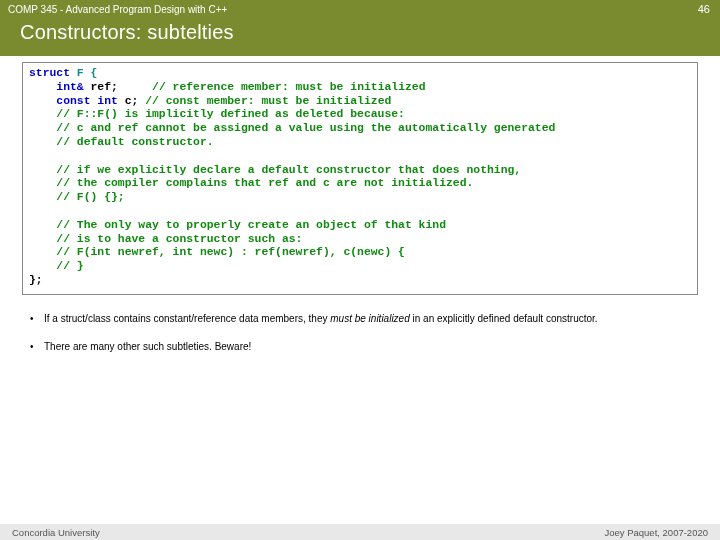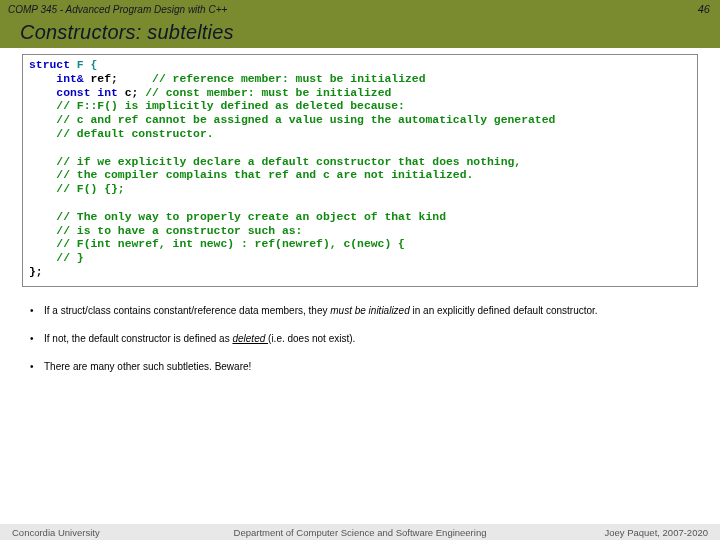--- a/index.html
+++ b/index.html
@@ -1,17 +1,17 @@
 <!DOCTYPE html>
 <html><head>
 <meta charset="utf-8">
 <style>
   * { margin:0; padding:0; box-sizing:border-box; }
   body { width:720px; height:540px; font-family:Arial,Helvetica,sans-serif; background:#fff; position:relative; overflow:hidden; }
-  .header { background:#7a8a2e; color:#0f172a; height:48px; position:relative;font-style:italic; }
+  .header { background:#7a8a2e; color:#ffffff; height:56px; position:relative; }
   .course { font-size:10px; padding:4px 0 0 8px; }
   .pagenum { position:absolute; right:10px; top:3px; font-size:11px; }
   .title { font-size:20px; font-weight:300; padding:6px 0 0 20px; letter-spacing:0.2px; }
   .codebox { border:1px solid #888; margin:6px 22px 0 22px; padding:4px 20px 6px 6px; font-family:"Courier New",monospace; font-size:11.4px; line-height:13.8px; white-space:pre; font-weight:bold; color:#000; }
   .kw { color:#0000c8; }
   .tn { color:#158a8a; }
   .cm { color:#108a10; }
   .bullets { margin:14px 30px 0 30px; font-size:10px; line-height:20px; }
   .bullets li { list-style:none; position:relative; padding-left:14px; margin-bottom:8px; }
   .bullets li::before { content:"•"; position:absolute; left:0; top:0; color:#000; }
@@ -43,21 +43,19 @@
 <span class="cm">    // F() {};</span>
 
 <span class="cm">    // The only way to properly create an object of that kind</span>
 <span class="cm">    // is to have a constructor such as:</span>
 <span class="cm">    // F(int newref, int newc) : ref(newref), c(newc) {</span>
 <span class="cm">    // }</span>
 <span>};</span></div>
 
 <ul class="bullets">
   <li><span>If a struct/class contains constant/reference data members, they </span><span class="it">must be initialized</span><span> in an explicitly defined default constructor.</span></li>
-  <li><span>If not, the default constructor is defined as </span><span class="it ud">deleted </span><span>(i.e. does not exist).</span></li>
   <li><span>There are many other such subtleties. Beware!</span></li>
 </ul>
 
 <div class="footer">
   <span class="fl">Concordia University</span>
-  <span class="fc">Department of Computer Science and Software Engineering</span>
   <span class="fr">Joey Paquet, 2007-2020</span>
 </div>
 
 </body></html>

